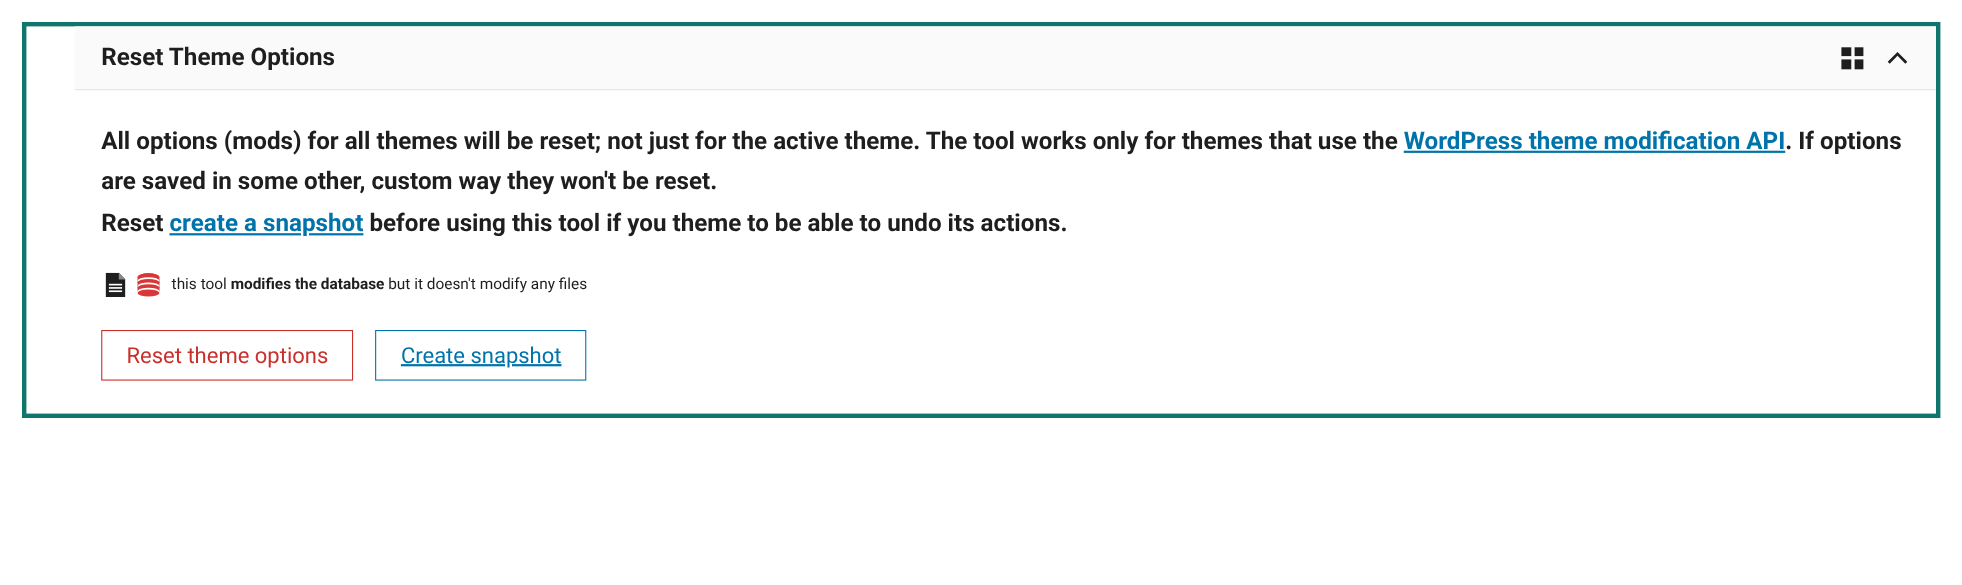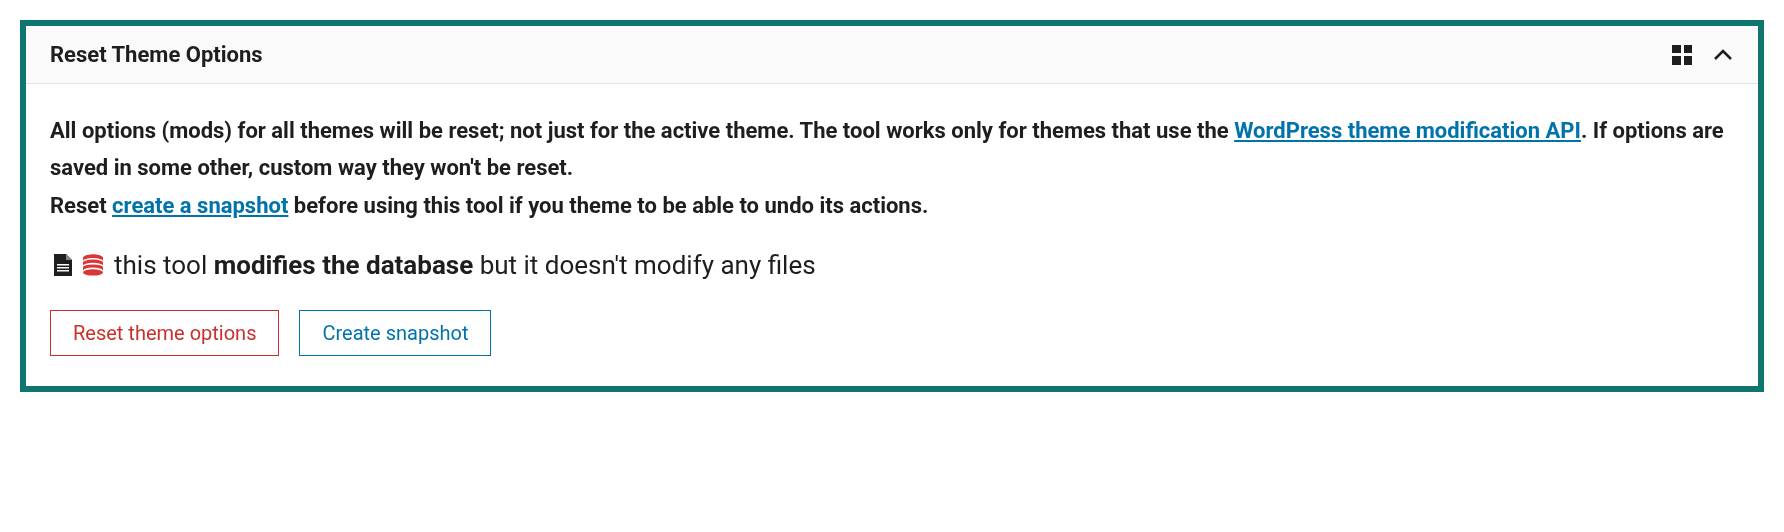--- a/index.html
+++ b/index.html
@@ -7,22 +7,23 @@
       margin: 0;
       padding: 0;
     }
     body {
       font-family: -apple-system, BlinkMacSystemFont, "Segoe UI", Roboto, "Helvetica Neue", Arial, sans-serif;
       background: #fff;
       padding: 20px;
       color: #1e1e1e;
     }
     .panel {
-      border: 6px solid #0f766e;
+      border: 4px solid #0f766e;
       background: #fff;
+      padding-left: 44px;
     }
     .panel-header {
       display: flex;
       align-items: center;
       justify-content: space-between;
       padding: 16px 24px;
       border-bottom: 1px solid #e2e4e7;
       background: #fafafa;
     }
     .panel-title {
@@ -72,21 +73,21 @@
       font-weight: bold;
     }
     .description a {
       color: #0073aa;
       text-decoration: underline;
     }
     .info-line {
       display: flex;
       align-items: center;
       gap: 10px;
-      font-size: 26px;
+      font-size: 14px;
       color: #1e1e1e;
       margin-bottom: 30px;
       padding-left: 4px;
     }
     .file-icon {
       width: 18px;
       height: 22px;
       flex-shrink: 0;
     }
     .db-icon {
@@ -111,20 +112,21 @@
       font-family: inherit;
       line-height: 1.2;
     }
     .btn-danger {
       color: #c9302c;
       border-color: #c9302c;
     }
     .btn-primary {
       color: #0073aa;
       border-color: #0073aa;
+      text-decoration: underline;
     }
   </style>
 </head>
 <body>
 
 <div class="panel">
   <div class="panel-header">
     <div class="panel-title">Reset Theme Options</div>
     <div class="panel-controls">
       <div class="grid-icon">

